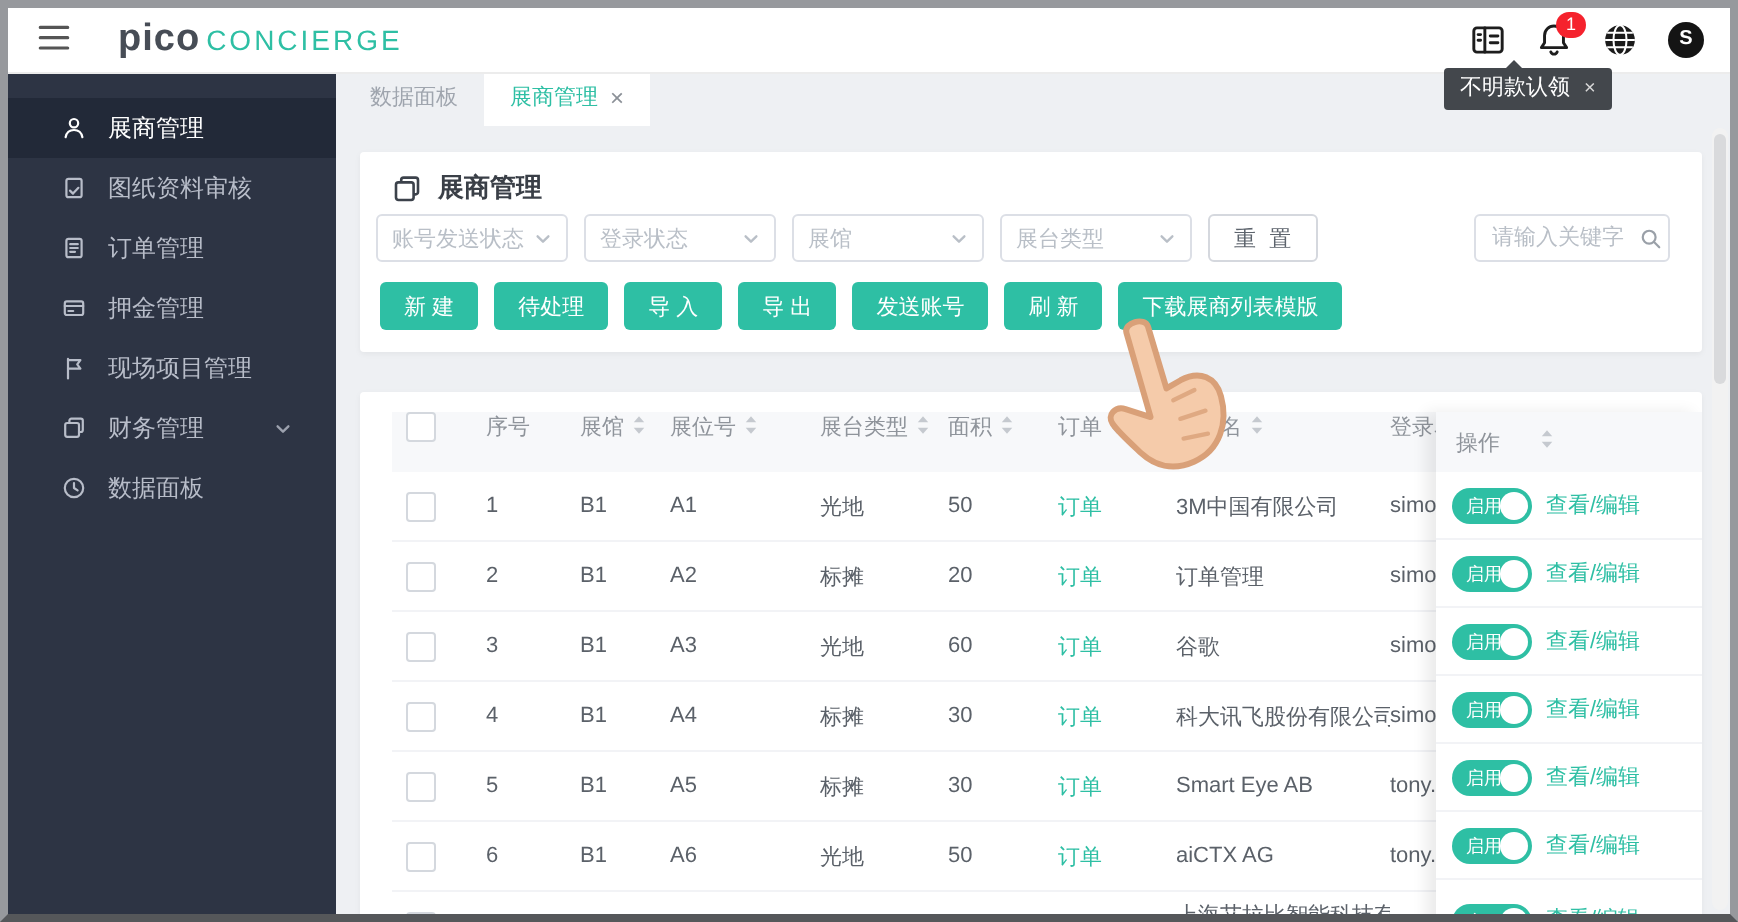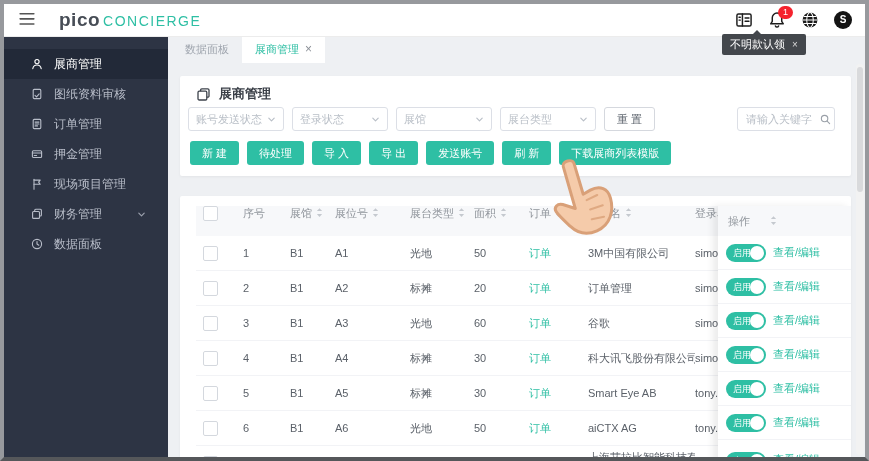--- a/index.html
+++ b/index.html
@@ -47,21 +47,21 @@
   .title-row{position:absolute;left:16px;top:9px;display:flex;align-items:center;gap:8px;}
   .title-ico{width:15px;height:15px;color:#3c424b;display:inline-flex;}
   .page-title{font-size:13px;font-weight:700;color:#3a3f47;}
   .filter-row{position:absolute;left:8px;top:31px;right:16px;height:24px;display:flex;align-items:center;}
   .select{width:96px;height:24px;box-sizing:border-box;border:1px solid #dcdfe6;border-radius:3px;
     background:#fff;display:flex;align-items:center;padding:0 7px;margin-right:8px;cursor:pointer;}
   .select .ph{font-size:11px;color:#b9bfc7;flex:1;white-space:nowrap;overflow:hidden;}
   .sel-chev{width:9px;height:9px;color:#b9bfc7;display:inline-flex;}
   .sel-chev svg{width:9px;height:9px;}
   .reset-btn{height:24px;box-sizing:border-box;border:1px solid #d5d8de;border-radius:3px;background:#fff;
-    color:#5d646d;font-size:11px;padding:0 12px;display:flex;align-items:center;cursor:pointer;}
+    color:#5d646d;font-size:11px;padding:0 12px;display:flex;align-items:center;cursor:pointer;font-family:Liberation Mono, monospace;}
   .search-box{margin-left:auto;width:98px;height:24px;box-sizing:border-box;border:1px solid #dcdfe6;
     border-radius:3px;background:#fff;display:flex;align-items:center;padding:0 6px;}
   .search-box input{border:none;outline:none;width:72px;font-size:11px;color:#5d646d;
     font-family:inherit;background:transparent;}
   .search-box input::placeholder{color:#b9bfc7;}
   .search-ico{width:11px;height:11px;color:#9aa0a8;display:inline-flex;margin-left:auto;}
   .btn-row{position:absolute;left:10px;top:65px;display:flex;gap:8px;justify-content:center;}
   .btn{height:24px;background:#2ebfa4;color:#fff;font-size:11px;padding:0 12px;border-radius:3px;
     display:flex;align-items:center;cursor:pointer;white-space:nowrap;}
   

